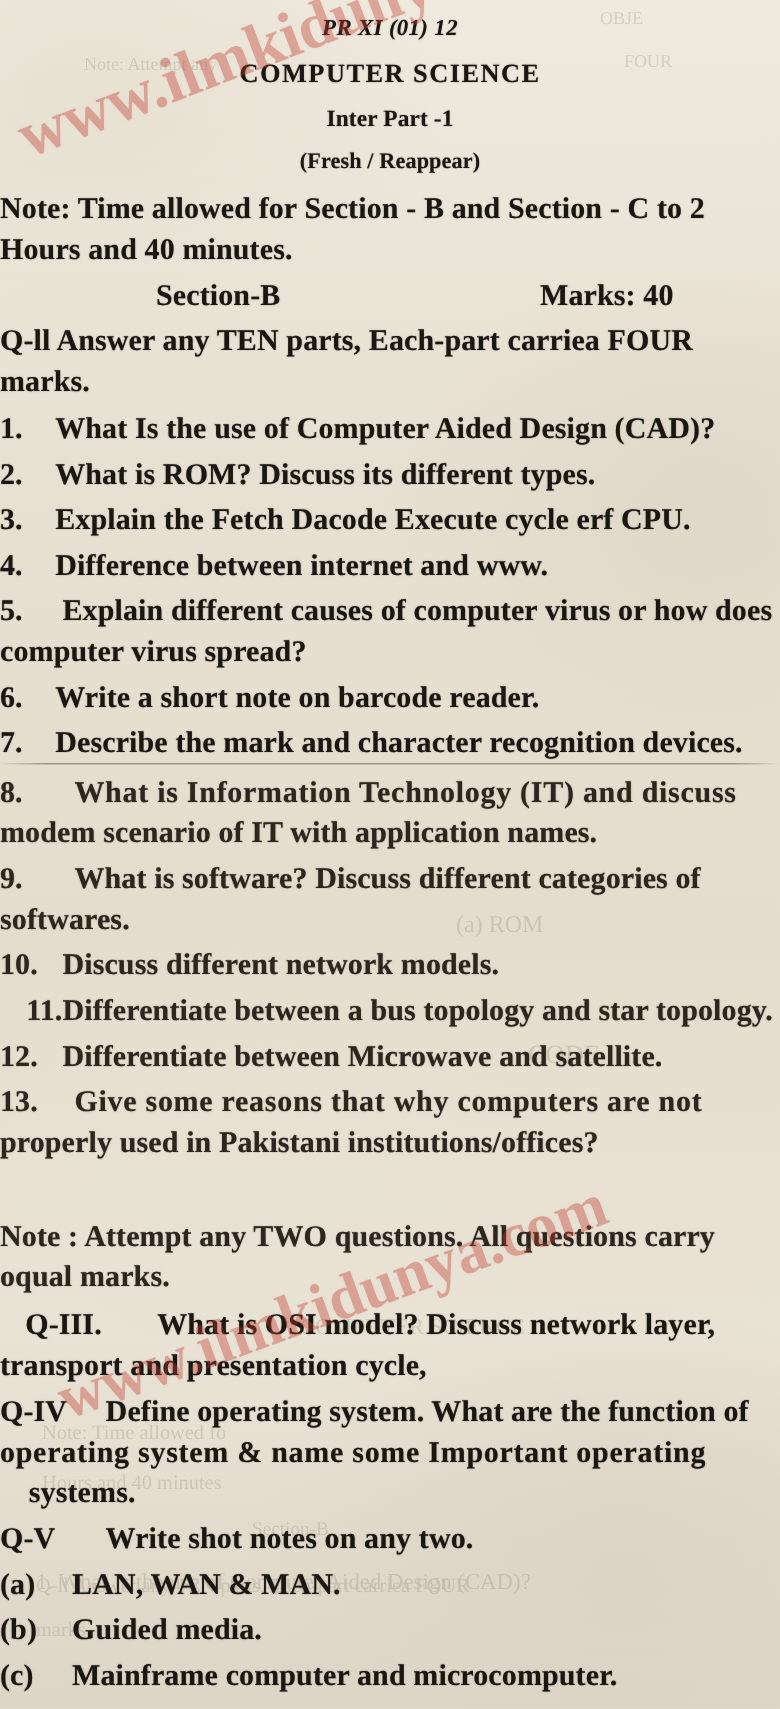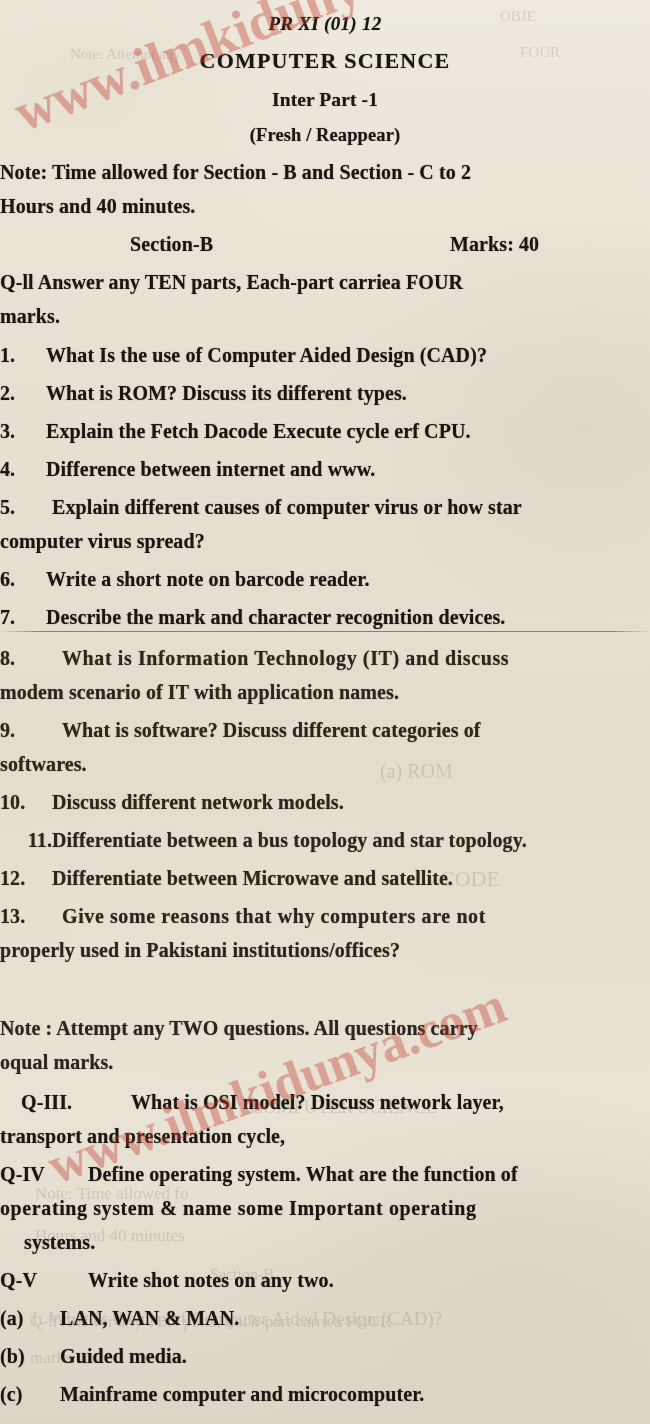--- a/index.html
+++ b/index.html
@@ -40,21 +40,21 @@
     font-weight: 400;
   }
   .content {
     position: absolute;
     inset: 0;
     padding: 0 22px;
     box-sizing: border-box;
     color: #191510;
   }
   .line {
-    font-size: 20px;
+    font-size: 25px;
     line-height: 1.0;
     letter-spacing: 0.1px;
     font-weight: 700;
     color: #1a1713;
     text-shadow: 0 0 1.1px rgba(40,33,25,0.55);
   }
   .center { text-align: center; }
   .row {
     display: flex;
     align-items: baseline;
@@ -186,21 +186,21 @@
   <div class="blk" style="top:459px;">
     <div class="line row">
       <span class="num" style="flex:0 0 46px;">4.</span>
       <span class="txt">Difference between internet and www.</span>
     </div>
   </div>
 
   <div class="blk" style="top:497px;">
     <div class="line row">
       <span class="num" style="flex:0 0 52px;">5.</span>
-      <span class="txt">Explain different causes of computer virus or how star</span>
+      <span class="txt">Explain different causes of computer virus or how does</span>
     </div>
   </div>
   <div class="blk" style="top:531px;">
     <div class="line">computer virus spread?</div>
   </div>
 
   <div class="blk" style="top:569px;">
     <div class="line row">
       <span class="num" style="flex:0 0 46px;">6.</span>
       <span class="txt">Write a short note on barcode reader.</span>

